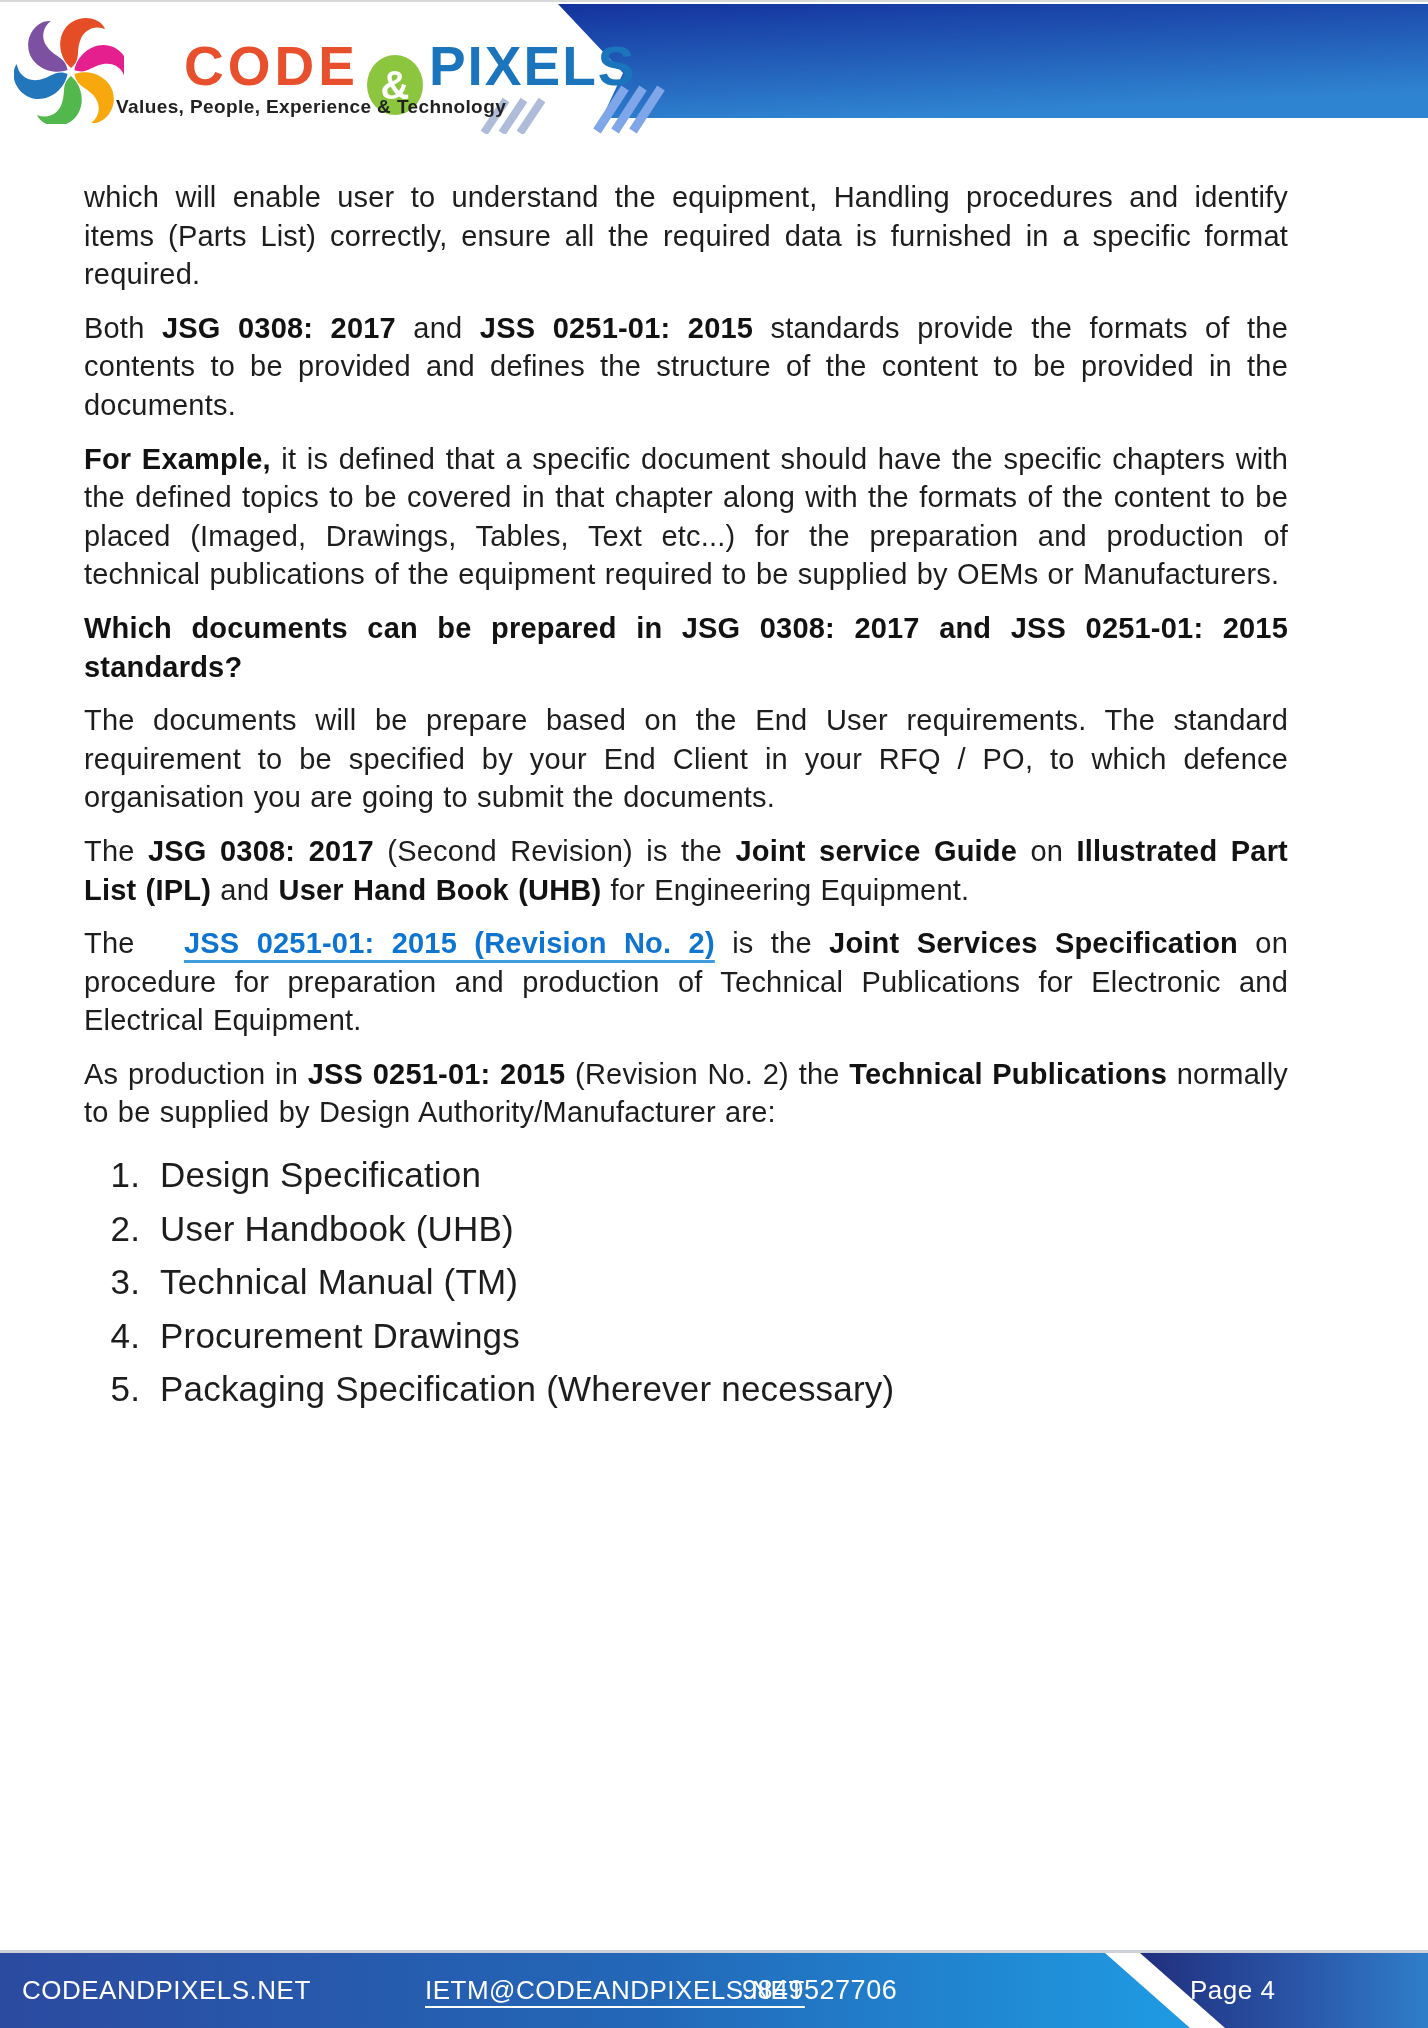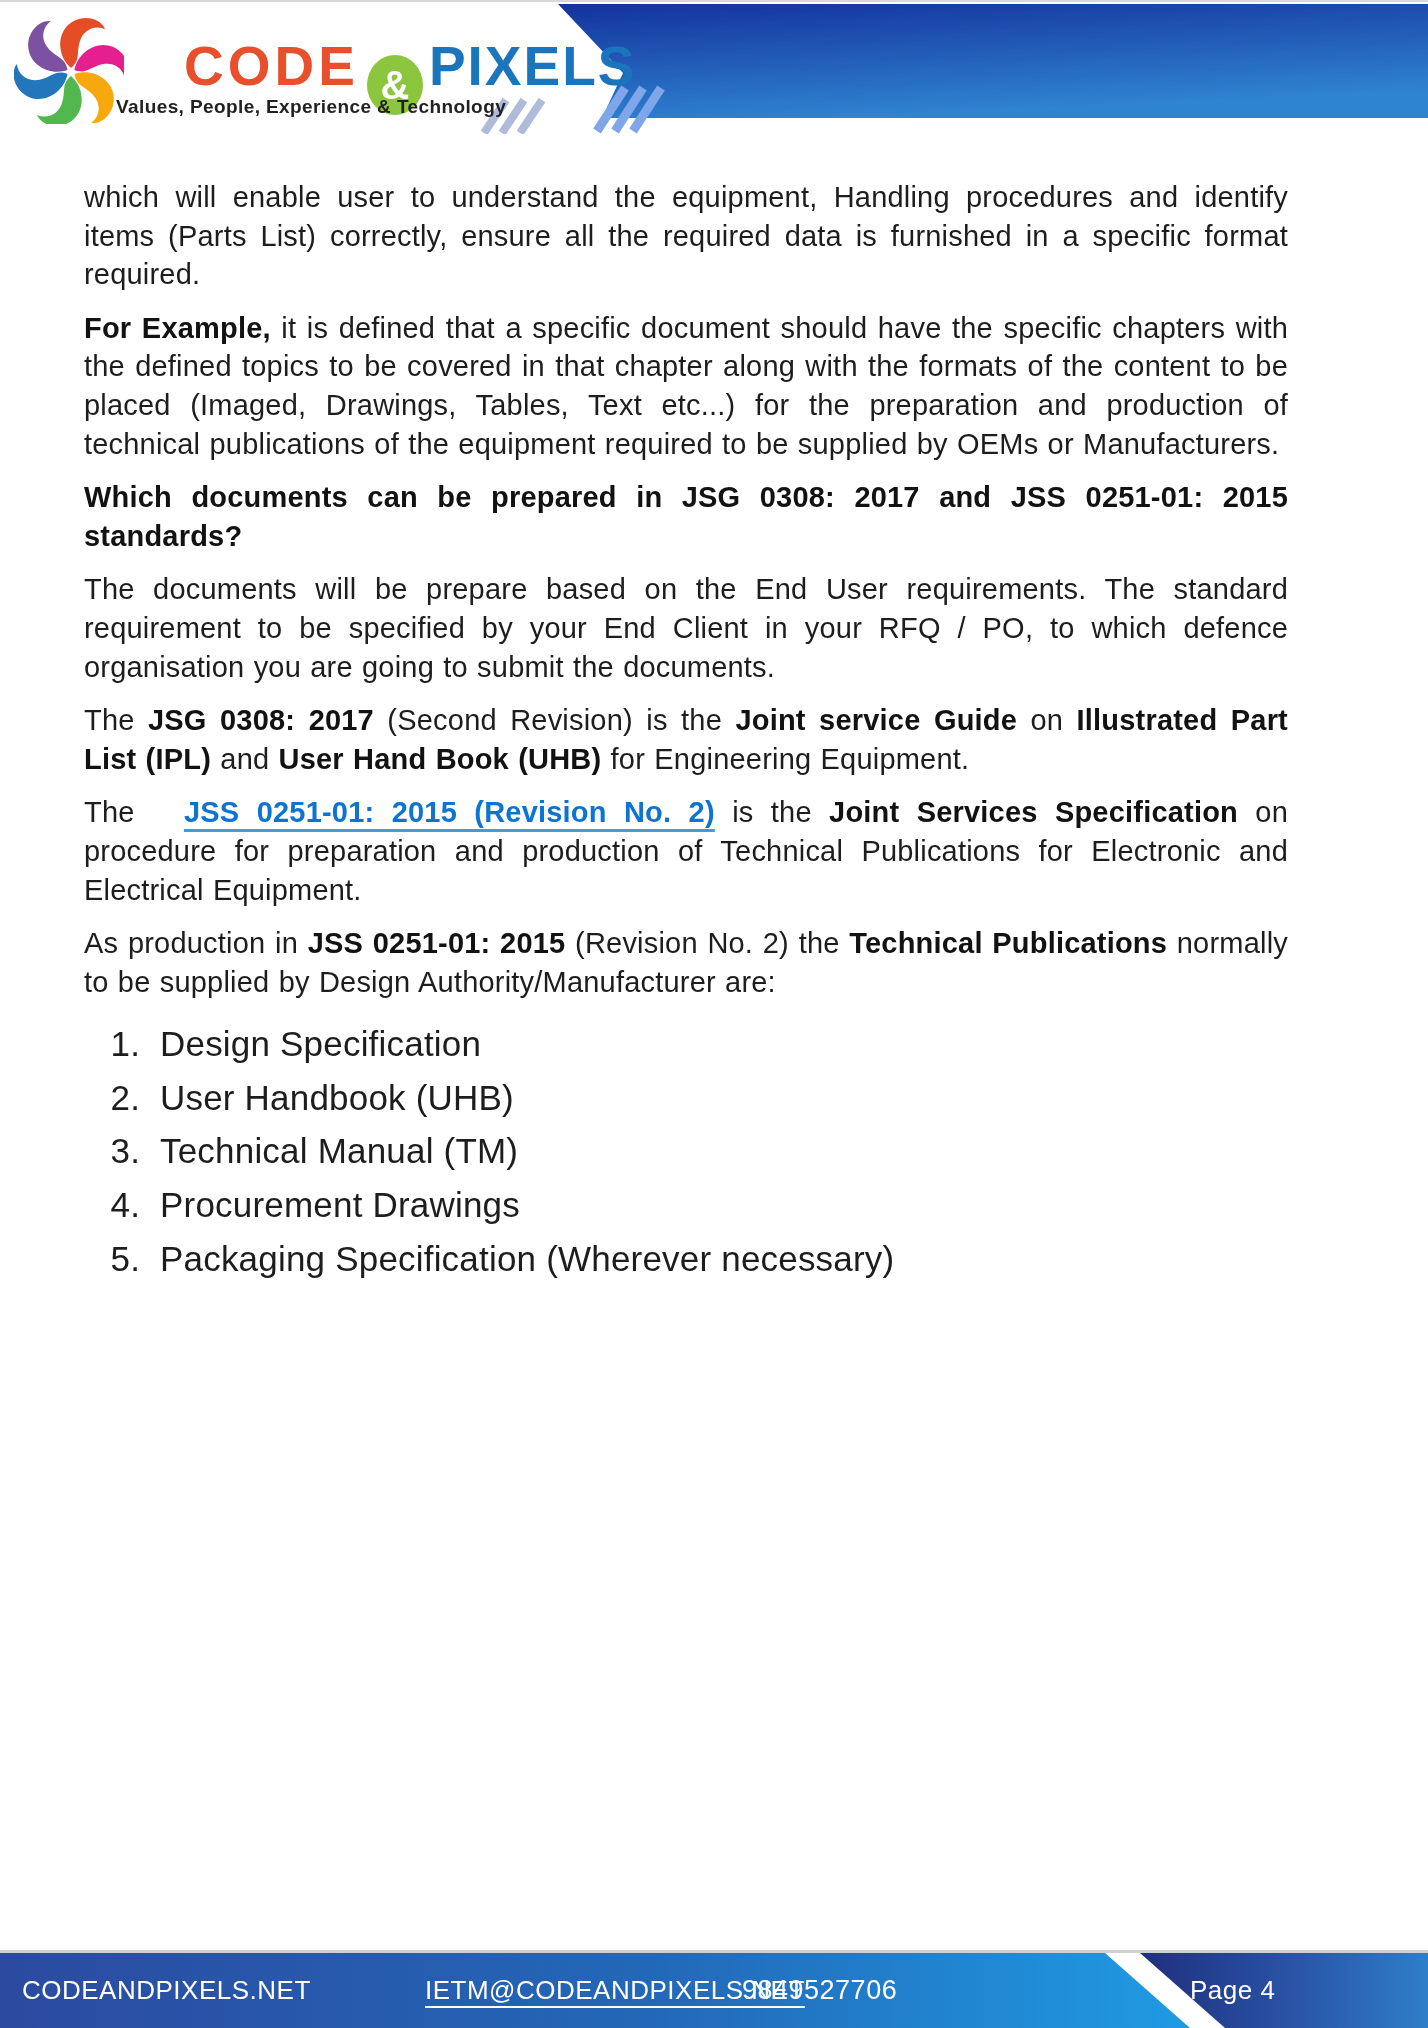--- a/index.html
+++ b/index.html
@@ -102,20 +102,21 @@
 
     <div class="brand">
       <span class="code">CODE</span><span class="amp-wrap"><span class="amp">&amp;</span></span><span class="pixels">PIXELS</span>
     </div>
     <div class="tagline">Values, People, Experience &amp; Technology</div>
   </div>
 
   <div class="doc">
 
     <p class="para"><span>which will enable user to understand the equipment, Handling procedures and identify items (Parts List) correctly, ensure all the required data is furnished in a specific format required.</span></p>
+      <p class="para"><span>Both </span><strong>JSG 0308: 2017</strong><span> and </span><strong>JSS 0251-01: 2015</strong><span> standards provide the formats of the contents to be provided and defines the structure of the content to be provided in the documents.</span></p>
       <p class="para"><strong>For Example,</strong><span> it is defined that a specific document should have the specific chapters with the defined topics to be covered in that chapter along with the formats of the content to be placed (Imaged, Drawings, Tables, Text etc...) for the preparation and production of technical publications of the equipment required to be supplied by OEMs or Manufacturers.</span></p>
       <p class="para heading"><span>Which documents can be prepared in JSG 0308: 2017 and JSS 0251-01: 2015 standards?</span></p>
       <p class="para"><span>The documents will be prepare based on the End User requirements. The standard requirement to be specified by your End Client in your RFQ / PO, to which defence organisation you are going to submit the documents.</span></p>
       <p class="para"><span>The </span><strong>JSG 0308: 2017</strong><span> (Second Revision) is the </span><strong>Joint service Guide</strong><span> on </span><strong>Illustrated Part List (IPL)</strong><span> and </span><strong>User Hand Book (UHB)</strong><span> for Engineering Equipment.</span></p>
       <p class="para"><span>The </span><a class="doc-link" href="#">JSS 0251-01: 2015 (Revision No. 2)</a><span> is  the </span><strong>Joint Services Specification</strong><span> on procedure for preparation and production of Technical Publications for Electronic and Electrical Equipment.</span></p>
       <p class="para"><span>As production in </span><strong>JSS 0251-01: 2015</strong><span> (Revision No. 2) the </span><strong>Technical Publications</strong><span> normally to be supplied by Design Authority/Manufacturer are:</span></p>
       <ol class="pub-list">
         <li>Design Specification</li>
         <li>User Handbook (UHB)</li>
         <li>Technical Manual (TM)</li>

